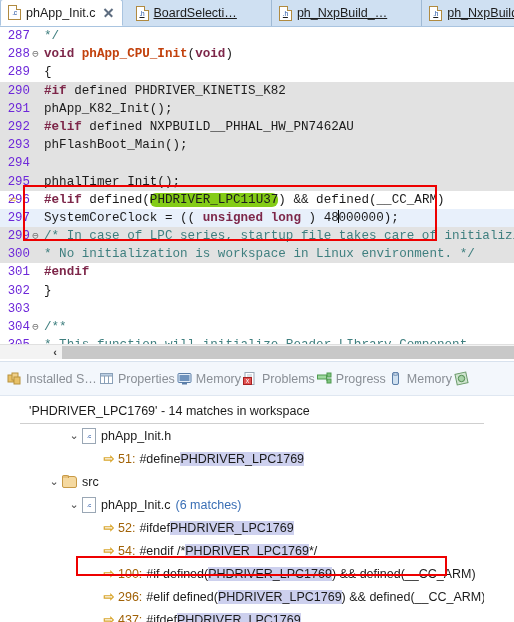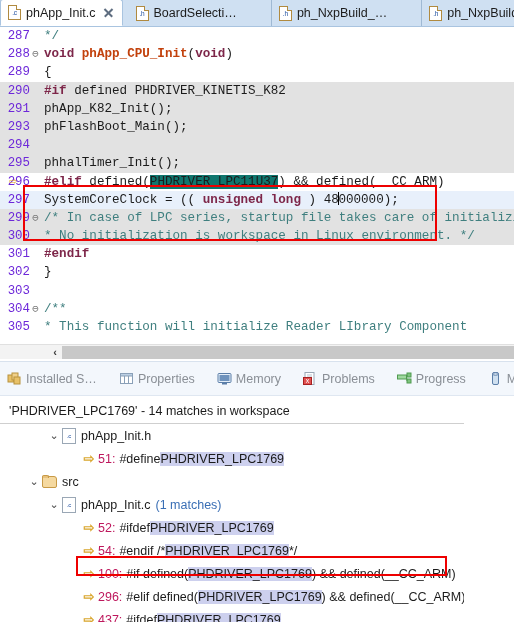--- a/index.html
+++ b/index.html
@@ -46,20 +46,21 @@
     border: 1px solid #a9c4e0;
     border-bottom: 1px solid #ffffff;
     border-top-left-radius: 3px;
     border-top-right-radius: 3px;
     height: 27px;
     z-index: 3;
   }
   .tab.inactive {
     background: transparent;
     border-left: 1px solid #9fb9d4;
+    text-decoration: underline;
   }
   .tab.first-inactive { border-left: none; }
 
   .ficon {
     width: 13px; height: 15px;
     background: #ffffff;
     border: 1px solid #b08a40;
     box-sizing: border-box;
     position: relative;
     font-size: 6.5px;
@@ -147,21 +148,21 @@
   }
   .rowbg-grey  { background: #e2e2e2; }
   .rowbg-blue  { background: #e8f0fb; }
   .rowbg-white { background: #ffffff; }
 
   .k-pp   { color: #7d2649; font-weight: bold; }   
   .k-kw   { color: #7d2649; font-weight: bold; }
   .k-fn   { color: #c2410c; font-weight: bold; }
   .k-cm   { color: #3f7f7f; }
   .k-pl   { color: #1b1b1b; }
-  .hl     { background: #0f766e; }
+  .hl     { background: #84cc16; border-radius: 6px; }
 
   .gutter-arrow {
     position: absolute;
     left: 9px; top: 2px;
     width: 13px; height: 13px;
     font-size: 13px;
     line-height: 13px;
     color: #e0a020;
   }
   .caret {
@@ -209,21 +210,21 @@
   .viewtabs {
     position: absolute;
     left: 0; top: 361px;
     width: 514px; height: 35px;
     background: #f3f7fc;
     border-top: 1px solid #d8e2ee;
     border-bottom: 1px solid #dfe7f1;
     box-sizing: border-box;
     display: flex;
     align-items: center;
-    gap: 22px;
+    gap: 2px;
     padding-left: 7px;
     overflow: hidden;
   }
   .vtab {
     display: flex;
     align-items: center;
     gap: 4px;
     font-size: 12.5px;
     color: #8a8f96;
     white-space: nowrap;
@@ -231,20 +232,21 @@
   }
   .vicon { width: 15px; height: 15px; flex: none; position: relative; }
 
   
   .searchpanel {
     position: absolute;
     left: 0; top: 396px;
     width: 464px; height: 226px;
     background: #ffffff;
     overflow: hidden;
+    padding-left: 20px;
   }
   .search-head {
     padding: 8px 0 5px 9px;
     font-size: 12.5px;
     color: #1b1b1b;
     border-bottom: 1px solid #cfcfcf;
     white-space: nowrap;
   }
   .srow {
     height: 23px;
@@ -261,21 +263,21 @@
     color: #4b4b4b;
     font-size: 11px;
   }
   .match-arrow {
     width: 18px; flex: none;
     text-align: center;
     color: #d9a62e;
     font-size: 13px;
     font-weight: bold;
   }
-  .lineno { color: #be185d; margin-right: 4px; }
+  .lineno { color: #a16207; margin-right: 4px; }
   .cnt { color: #3a6fb5; margin-left: 5px; }
   .sfile {
     width: 14px; height: 16px;
     background: #fff;
     border: 1px solid #9aa7b5;
     box-sizing: border-box;
     font-size: 6px;
     line-height: 14px;
     text-align: center;
     color: #16489c;
@@ -338,20 +340,21 @@
   </div>
 
 <div class="editor">
   <div class="changebar"></div>
   <div id="codelines">
       <div class="coderow rowbg-white"><span class="ln">287</span><span class="fold"></span><span class="txt"><span class="k-cm">*/</span></span></div>
       <div class="coderow rowbg-white"><span class="ln">288</span><span class="fold">⊖</span><span class="txt"><span class="k-kw">void </span><span class="k-fn">phApp_CPU_Init</span><span class="k-pl">(</span><span class="k-kw">void</span><span class="k-pl">)</span></span></div>
       <div class="coderow rowbg-white"><span class="ln">289</span><span class="fold"></span><span class="txt"><span class="k-pl">{</span></span></div>
       <div class="coderow rowbg-grey"><span class="ln">290</span><span class="fold"></span><span class="txt"><span class="k-pp">#if</span><span class="k-pl"> defined PHDRIVER_KINETIS_K82</span></span></div>
       <div class="coderow rowbg-grey"><span class="ln">291</span><span class="fold"></span><span class="txt"><span class="k-pl">    phApp_K82_Init();</span></span></div>
+      <div class="coderow rowbg-grey"><span class="ln">292</span><span class="fold"></span><span class="txt"><span class="k-pp">#elif</span><span class="k-pl"> defined NXPBUILD__PHHAL_HW_PN7462AU</span></span></div>
       <div class="coderow rowbg-grey"><span class="ln">293</span><span class="fold"></span><span class="txt"><span class="k-pl">    phFlashBoot_Main();</span></span></div>
       <div class="coderow rowbg-grey"><span class="ln">294</span><span class="fold"></span><span class="txt"><span class="k-pl"></span></span></div>
       <div class="coderow rowbg-grey"><span class="ln">295</span><span class="fold"></span><span class="txt"><span class="k-pl">    phhalTimer_Init();</span></span></div>
       <div class="coderow rowbg-white"><span class="gutter-arrow">⇨</span><span class="ln">296</span><span class="fold"></span><span class="txt"><span class="k-pp">#elif</span><span class="k-pl"> defined(</span><span class="k-pl hl">PHDRIVER_LPC11U37</span><span class="k-pl">) &amp;&amp; defined(__CC_ARM)</span></span></div>
       <div class="coderow rowbg-blue"><span class="ln">297</span><span class="fold"></span><span class="txt"><span class="k-pl">    SystemCoreClock =  (( </span><span class="k-kw">unsigned long</span><span class="k-pl"> ) 48</span><span class="caret"></span><span class="k-pl">000000);</span></span></div>
       <div class="coderow rowbg-grey"><span class="ln">299</span><span class="fold">⊖</span><span class="txt"><span class="k-cm">    /* In case of LPC series, startup file takes care of initializi</span></span></div>
       <div class="coderow rowbg-grey"><span class="ln">300</span><span class="fold"></span><span class="txt"><span class="k-cm">     * No initialization is workspace in Linux environment. */</span></span></div>
       <div class="coderow rowbg-white"><span class="ln">301</span><span class="fold"></span><span class="txt"><span class="k-pp">#endif</span></span></div>
       <div class="coderow rowbg-white"><span class="ln">302</span><span class="fold"></span><span class="txt"><span class="k-pl">}</span></span></div>
       <div class="coderow rowbg-white"><span class="ln">303</span><span class="fold"></span><span class="txt"><span class="k-pl"></span></span></div>
@@ -446,21 +449,21 @@
         <span class="indent" style="width: 26px;"></span>
         <span class="twisty">⌄</span>
         <span class="sfolder"></span>
         <span>src</span>
       </div>
       <div class="srow">
         <span class="indent" style="width: 46px;"></span>
         <span class="twisty">⌄</span>
         <span class="sfile">.c</span>
         <span>phApp_Init.c</span>
-        <span class="cnt">(1 matches)</span>
+        <span class="cnt">(6 matches)</span>
       </div>
       <div class="srow">
         <span class="indent" style="width: 80px;"></span>
         <span class="match-arrow">⇨</span>
         <span class="lineno">52:</span>
         <span>#ifdef </span>
         <span class="hl2">PHDRIVER_LPC1769</span>
       </div>
       <div class="srow">
         <span class="indent" style="width: 80px;"></span>

